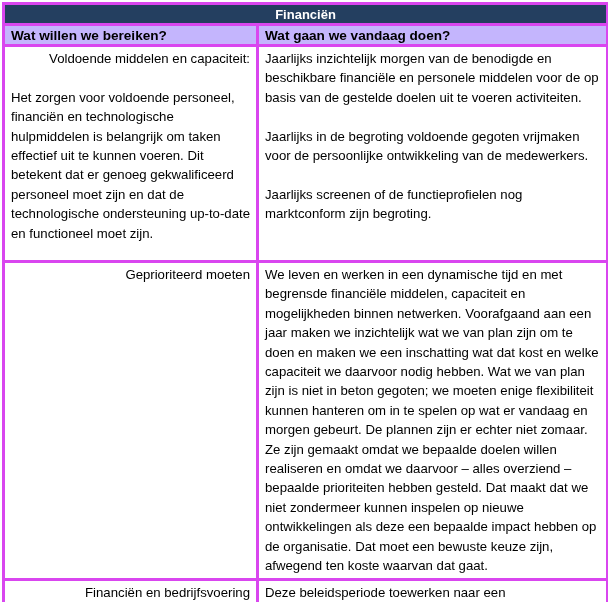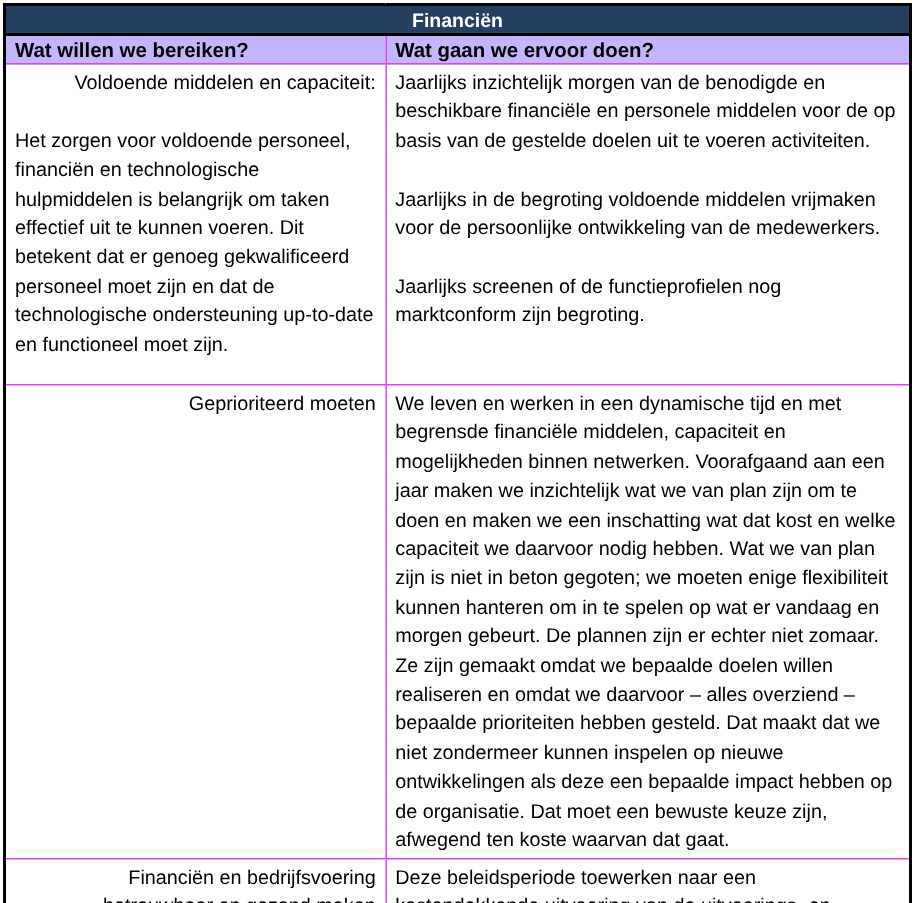--- a/index.html
+++ b/index.html
@@ -20,21 +20,21 @@
       left: 2px;
       top: 2px;
       width: 604px;
       border-collapse: collapse;
       table-layout: fixed;
       border: 2px solid #000000;
     }
     table.doc col.c1 { width: 254px; }
     table.doc col.c2 { width: 350px; }
     table.doc td, table.doc th {
-      border: 1px solid #d946ef;
+      border: 3px solid #d946ef;
       vertical-align: top;
       padding: 2px 6px 2px 6px;
       font-size: 13.2px;
       line-height: 19.4px;
     }
     tr.title-row th {
       background: #243f60;
       color: #ffffff;
       text-align: center;
       font-weight: bold;
@@ -78,32 +78,32 @@
   <colgroup>
     <col class="c1">
     <col class="c2">
   </colgroup>
   <thead>
     <tr class="title-row">
       <th colspan="2">Financiën</th>
     </tr>
     <tr class="subhead-row">
       <th>Wat willen we bereiken?</th>
-      <th>Wat gaan we ervoor doen?</th>
+      <th>Wat gaan we vandaag doen?</th>
     </tr>
   </thead>
   <tbody>
     <tr class="row-1">
       <td>
         <span class="goal-title">Voldoende middelen en capaciteit:</span>
         <span class="para gap">Het zorgen voor voldoende personeel, financiën en technologische hulpmiddelen is belangrijk om taken effectief uit te kunnen voeren. Dit betekent dat er genoeg gekwalificeerd personeel moet zijn en dat de technologische ondersteuning up-to-date en functioneel moet zijn.</span>
       </td>
       <td>
         <span class="para">Jaarlijks inzichtelijk morgen van de benodigde en beschikbare financiële en personele middelen voor de op basis van de gestelde doelen uit te voeren activiteiten.</span>
-        <span class="para">Jaarlijks in de begroting voldoende middelen vrijmaken voor de persoonlijke ontwikkeling van de medewerkers.</span>
+        <span class="para">Jaarlijks in de begroting voldoende gegoten vrijmaken voor de persoonlijke ontwikkeling van de medewerkers.</span>
         <span class="para">Jaarlijks screenen of de functieprofielen nog marktconform zijn begroting.</span>
       </td>
     </tr>
     <tr class="row-2">
       <td>
         <span class="goal-title">Geprioriteerd moeten</span>
       </td>
       <td>
         <span class="para">We leven en werken in een dynamische tijd en met begrensde financiële middelen, capaciteit en mogelijkheden binnen netwerken. Voorafgaand aan een jaar maken we inzichtelijk wat we van plan zijn om te doen en maken we een inschatting wat dat kost en welke capaciteit we daarvoor nodig hebben. Wat we van plan zijn is niet in beton gegoten; we moeten enige flexibiliteit kunnen hanteren om in te spelen op wat er vandaag en morgen gebeurt. De plannen zijn er echter niet zomaar. Ze zijn gemaakt omdat we bepaalde doelen willen realiseren en omdat we daarvoor – alles overziend – bepaalde prioriteiten hebben gesteld. Dat maakt dat we niet zondermeer kunnen inspelen op nieuwe ontwikkelingen als deze een bepaalde impact hebben op de organisatie. Dat moet een bewuste keuze zijn, afwegend ten koste waarvan dat gaat.</span>
       </td>

